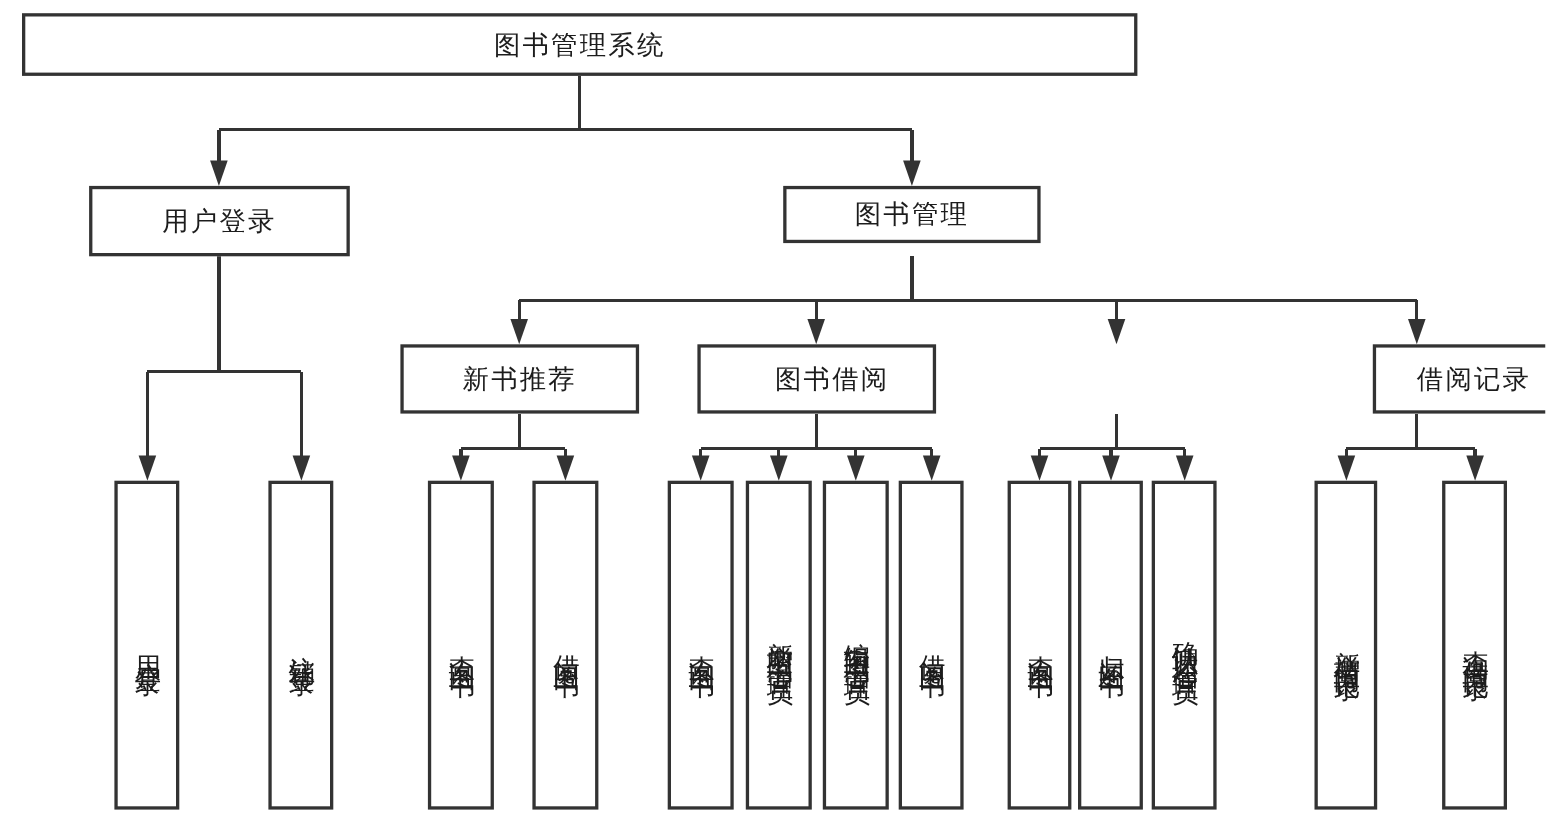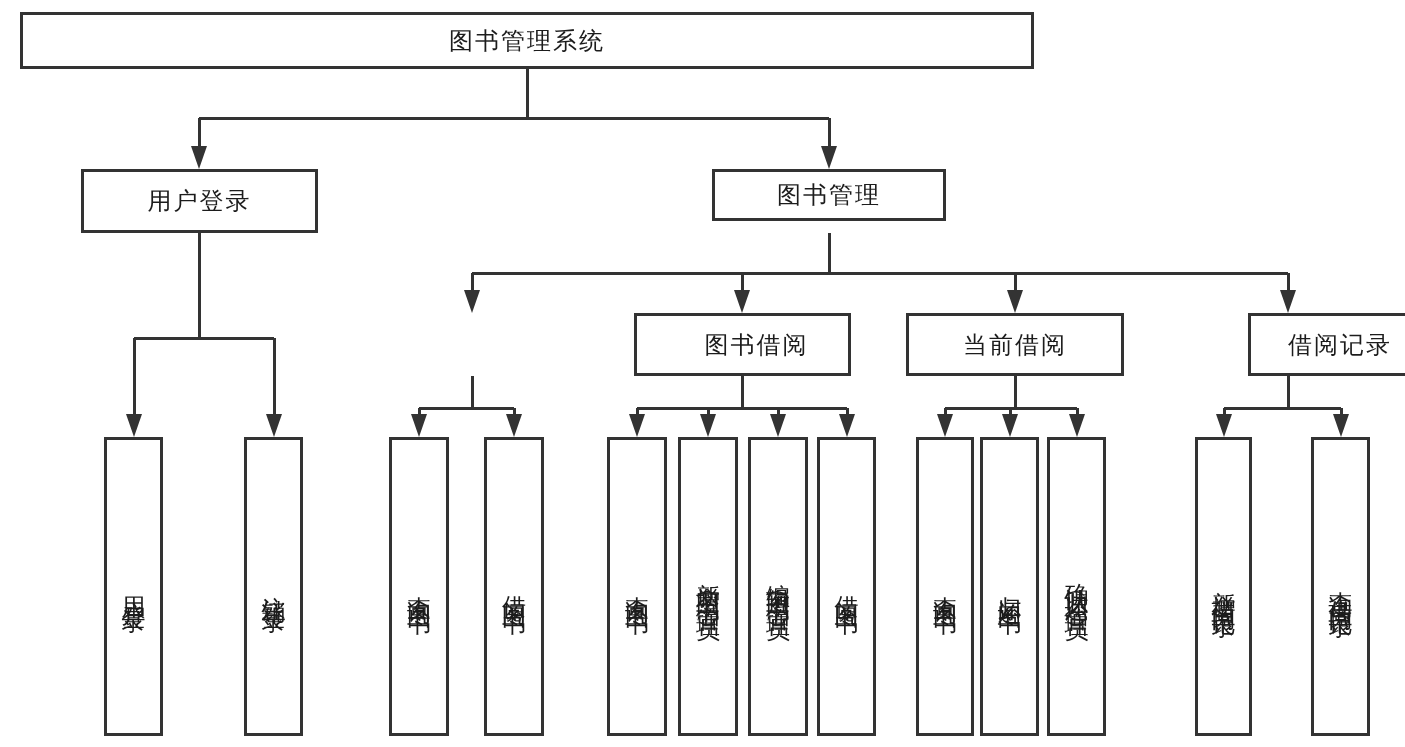--- a/index.html
+++ b/index.html
@@ -108,25 +108,25 @@
     <span>图书管理系统</span>
   </div>
 
   <div class="node hbox" style="left:81px;top:169px;width:237px;height:64px;">
     <span>用户登录</span>
   </div>
   <div class="node hbox" style="left:712px;top:169px;width:234px;height:52px;">
     <span>图书管理</span>
   </div>
 
+  <div class="node hbox" style="left:364px;top:313px;width:217px;height:63px;">
+    <span>新书推荐</span>
+  </div>
   <div class="node hbox" style="left:634px;top:313px;width:217px;height:63px;padding-left:28px;">
     <span>图书借阅</span>
-  </div>
-  <div class="node hbox" style="left:906px;top:313px;width:218px;height:63px;">
-    <span>当前借阅</span>
   </div>
   <div class="node hbox" style="left:1248px;top:313px;width:184px;height:63px;">
     <span>借阅记录</span>
   </div>
 
   <div class="node vbox" style="left:104px;top:437px;width:59px;height:299px;">
     <span>用户登录</span>
   </div>
   <div class="node vbox" style="left:244px;top:437px;width:59px;height:299px;">
     <span>注销登录</span>

